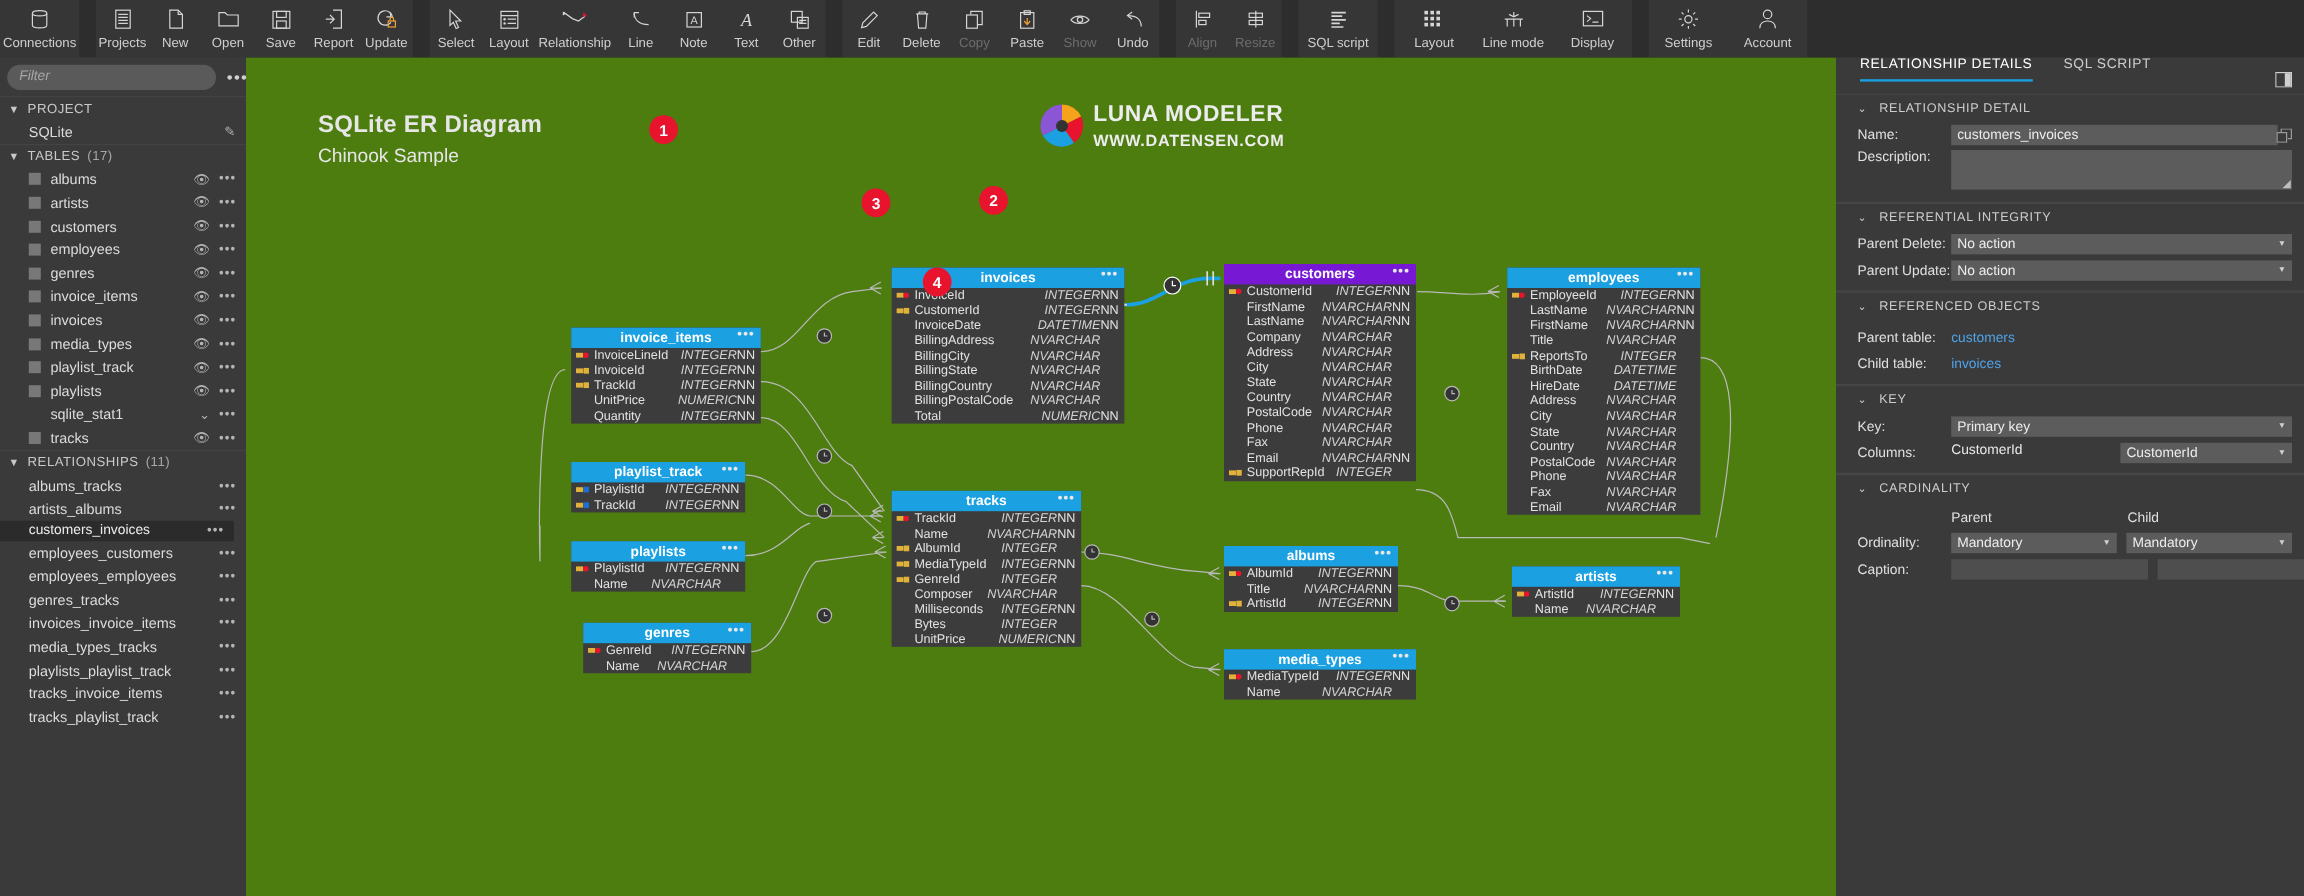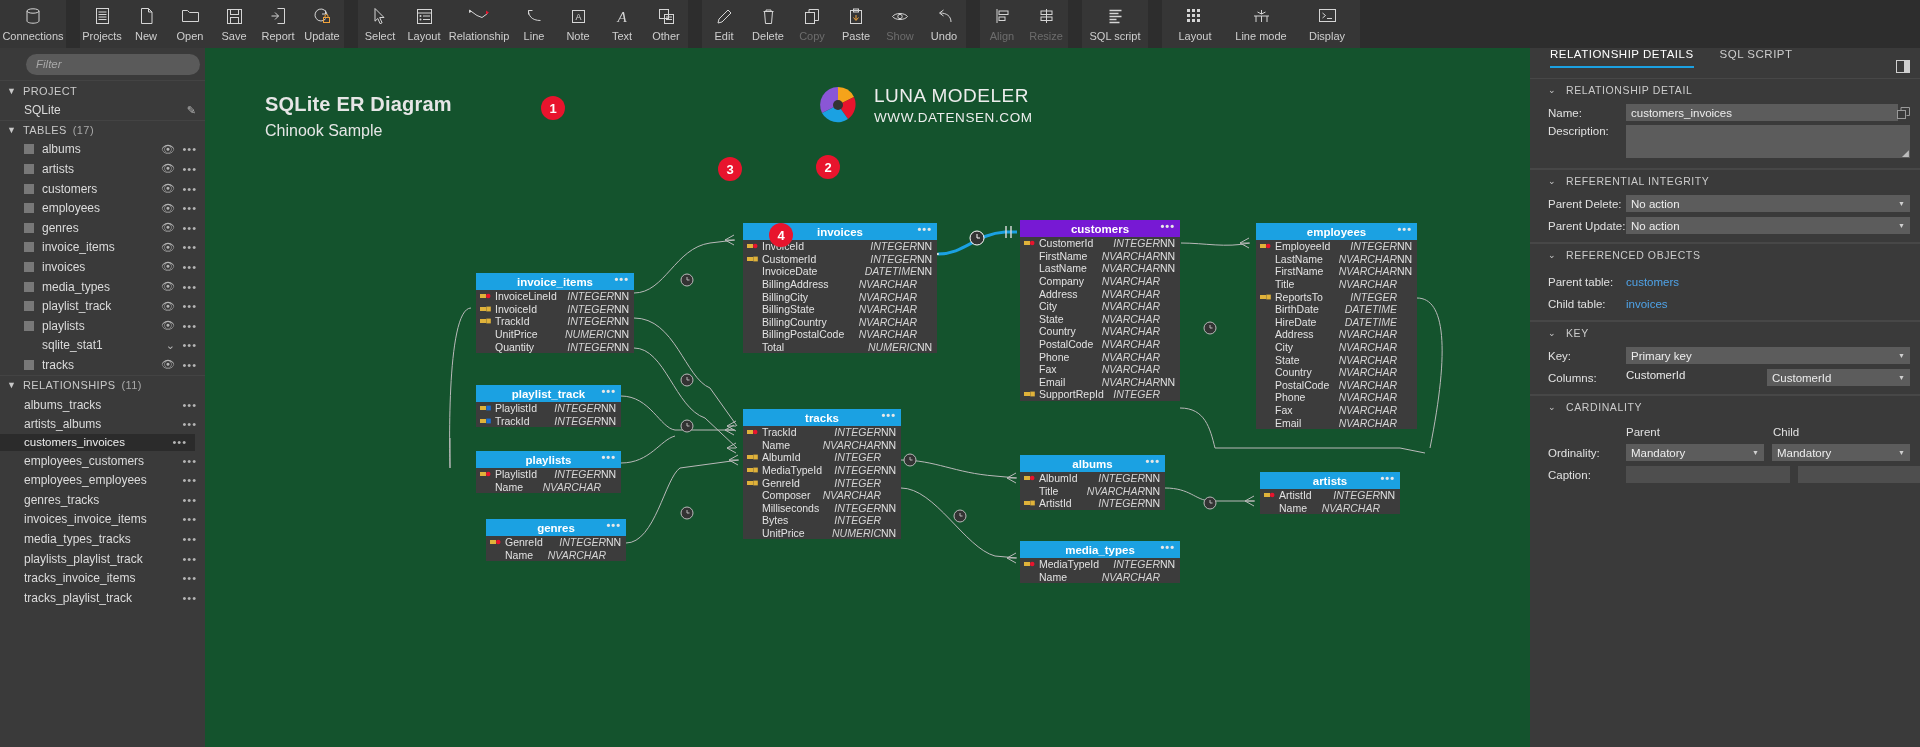--- a/index.html
+++ b/index.html
@@ -17,21 +17,21 @@
   .tbtn .ic{ height:22px; display:flex; align-items:center; justify-content:center;
      color:#d5d5d5; }
   .tbtn .lb{ font-size:11px; color:#cfcfcf; margin-top:3px; white-space:nowrap; }
   .tbtn.disabled .ic, .tbtn.disabled .lb{ color:#6d6d6d; }
   svg{ display:block; }
 
   
   .sidebar{ position:absolute; left:0; top:48px; width:205px; height:699px;
      background:#3a3a3a; }
   .filterrow{ height:32px; display:flex; align-items:center; padding:0 6px; gap:6px;
-     background:#3a3a3a;margin-left:20px; }
+     background:#3a3a3a; }
   .filterbox{ flex:1; height:21px; background:#5a5a5a; border-radius:11px;
      border:none; outline:none; color:#e0e0e0; font-size:11.5px;
      padding:0 10px; font-family:"Liberation Sans", sans-serif; }
   .filterbox::placeholder{ color:#a8a8a8; font-style:italic; }
   .dots{ color:#cfcfcf; font-size:14px; letter-spacing:1px; cursor:pointer;
      padding:0 3px; line-height:10px;}
   .panel-ic{ color:#cfcfcf; cursor:pointer; }
 
   .sec{ height:20px; display:flex; align-items:center; gap:6px; padding-left:7px;
      font-size:11px; color:#c9c9c9; letter-spacing:.4px; cursor:pointer;
@@ -43,25 +43,25 @@
      font-size:12px; color:#dcdcdc; cursor:pointer; position:relative; }
   .srow .sq{ width:10px; height:10px; background:#787878; margin-right:8px; flex:none;}
   .srow .eye, .srow .rdots{ position:absolute; color:#b5b5b5; font-size:11px; }
   .srow .eye{ right:30px; }
   .srow .rdots{ right:8px; line-height:8px; letter-spacing:1px;}
   .srow.sel{ background:#2b2b2b; }
   .srow.plain{ padding-left:24px; }
 
   
   .canvas{ position:absolute; left:205px; top:48px; width:1325px; height:699px;
-     background:#14532d; overflow:hidden; }
+     background:#4d7c0f; overflow:hidden; }
   .diagtitle{ position:absolute; left:60px; top:45px; font-size:20px; color:#e6e6e6;
      font-weight:bold; letter-spacing:.2px; }
   .diagsub{ position:absolute; left:60px; top:74px; font-size:16px; color:#e6e6e6;}
-  .brand{ position:absolute; left:611px; top:37px; display:flex; align-items:center; gap:14px;}
+  .brand{ position:absolute; left:658px; top:37px; display:flex; align-items:center; gap:4px;font-weight:bold;}
   .brandtxt .l1{ font-size:19px; color:#ededed; letter-spacing:.5px;}
   .brandtxt .l2{ font-size:13.5px; color:#ededed; letter-spacing:.6px; margin-top:3px;}
 
   .tbl{ position:absolute; background:#3c3c3c; }
   .tbl .hdr{ height:17px; background:#1ba1e2; color:#fff; font-size:11.5px;
      font-weight:bold; display:flex; align-items:center; justify-content:center;
      position:relative; cursor:pointer;}
   .tbl.selhdr .hdr{ background:#7719d4; }
   .tbl .hdr .hd{ position:absolute; right:5px; top:3px; font-size:11px;
      letter-spacing:1px; color:#e8e8e8; line-height:6px;}
@@ -376,20 +376,40 @@
           <span class="ic">
             <svg width="19" height="16" viewBox="0 0 19 16">
               <rect x="1.5" y="1.5" width="16" height="12" fill="none" stroke="#d5d5d5"></rect>
               <path d="M4.5 5l3 2.5-3 2.5M9 10.5h5" stroke="#d5d5d5" fill="none"></path>
             </svg>
           </span>
           <span class="lb">Display</span>
         </div>
       </div>
       <div class="tgap"></div>
+      <div class="tgroup">
+        <div class="tbtn wide">
+          <span class="ic">
+            <svg width="18" height="18" viewBox="0 0 18 18">
+              <circle cx="9" cy="9" r="3" fill="none" stroke="#d5d5d5"></circle>
+              <path d="M9 1v2.4M9 14.6V17M1 9h2.4M14.6 9H17M3.3 3.3l1.7 1.7M13 13l1.7 1.7M14.7 3.3L13 5M5 13l-1.7 1.7" stroke="#d5d5d5"></path>
+            </svg>
+          </span>
+          <span class="lb">Settings</span>
+        </div>
+        <div class="tbtn wide">
+          <span class="ic">
+            <svg width="16" height="18" viewBox="0 0 16 18">
+              <circle cx="8" cy="5" r="3.5" fill="none" stroke="#d5d5d5"></circle>
+              <path d="M1.5 16.5c0-4 3-6 6.5-6s6.5 2 6.5 6" fill="none" stroke="#d5d5d5"></path>
+            </svg>
+          </span>
+          <span class="lb">Account</span>
+        </div>
+      </div>
     </div>
 </div>
 
 <div class="sidebar">
   <div class="filterrow">
     <input class="filterbox" placeholder="Filter" style="">
     <span class="dots">•••</span>
     <span class="panel-ic">
       <svg width="14" height="13" viewBox="0 0 14 13">
           <rect x="0.5" y="0.5" width="13" height="12" fill="none" stroke="#cfcfcf"></rect>

